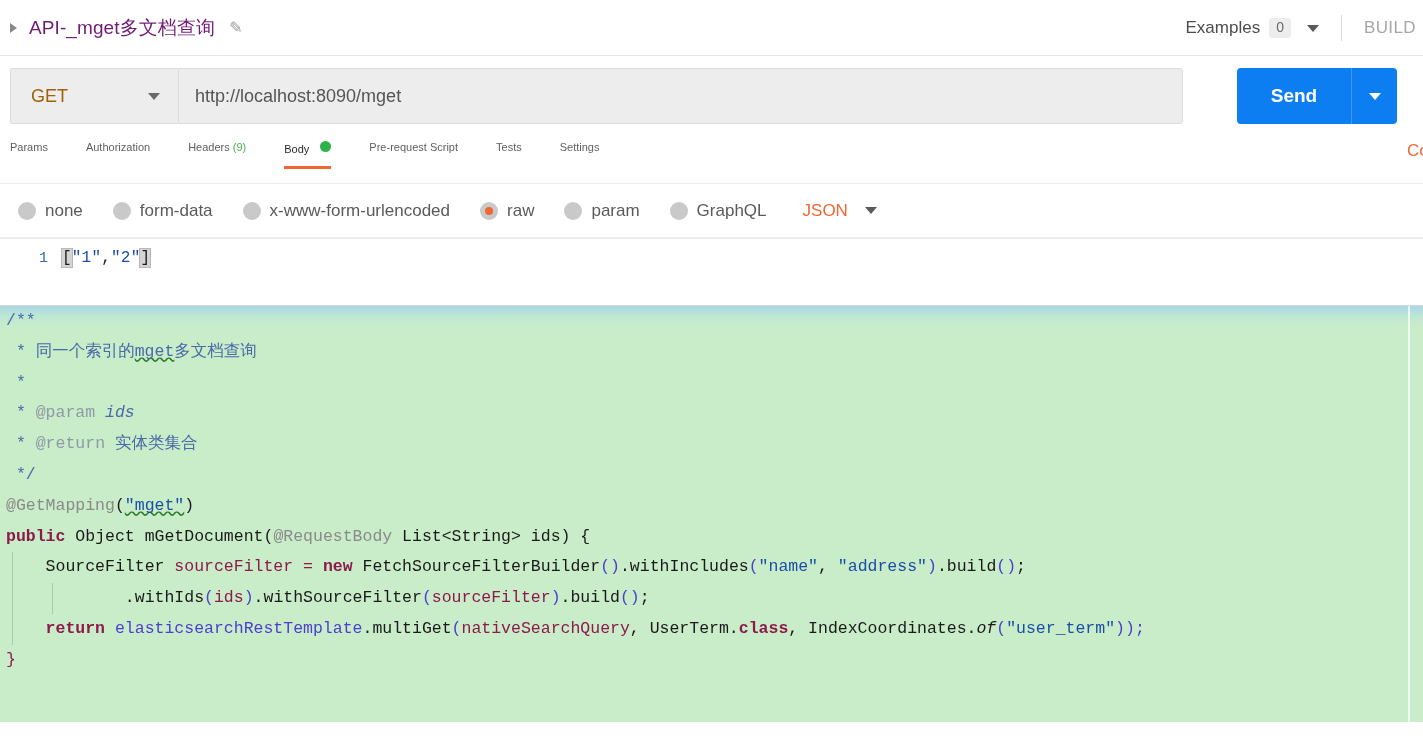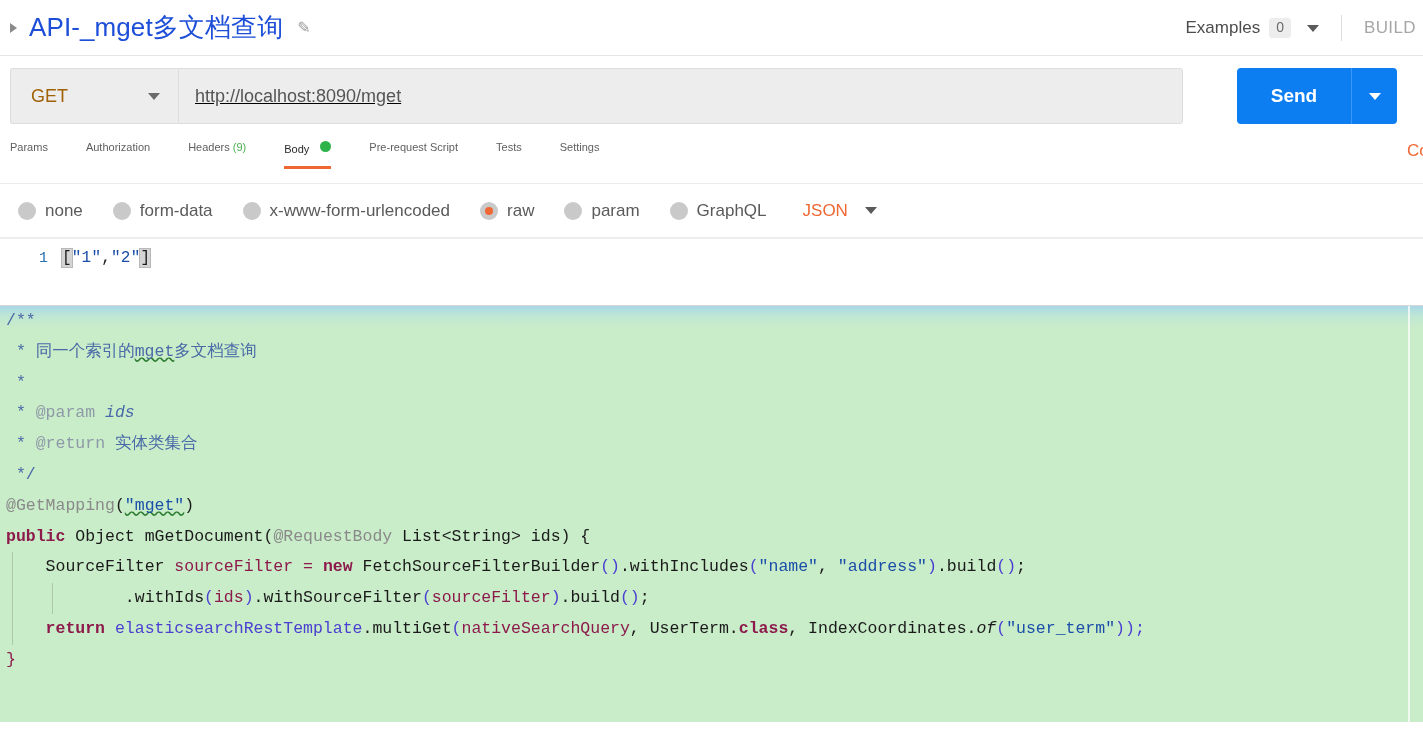--- a/index.html
+++ b/index.html
@@ -21,22 +21,22 @@
   }
   .tb-left { display: flex; align-items: center; padding-left: 10px; }
   .caret-right {
     width: 0; height: 0;
     border-left: 7px solid #8a8a8a;
     border-top: 5px solid transparent;
     border-bottom: 5px solid transparent;
     margin-right: 12px;
   }
   .req-title {
-    font-size: 26px;
-    color: #1d4ed8;
+    font-size: 19px;
+    color: #701a75;
     letter-spacing: .1px;
     white-space: nowrap;
   }
   .pencil {
     margin-left: 14px;
     color: #9a9a9a;
     font-size: 16px;
     transform: rotate(0deg);
     display: inline-block;
   }
@@ -108,21 +108,20 @@
     flex: 1;
     height: 56px;
     background: #ededed;
     border: 1px solid #dcdcdc;
     border-left: 1px solid #dcdcdc;
     border-radius: 0 3px 3px 0;
     display: flex;
     align-items: center;
     padding-left: 16px;
     margin-right: 18px;
-    text-decoration: underline;
   }
   .url-text { font-size: 18px; color: #555555; }
   .send-wrap {
     display: flex;
     height: 56px;
     flex: none;
     margin-right: 16px;
     padding-left: 36px;
   }
   .send-btn {

